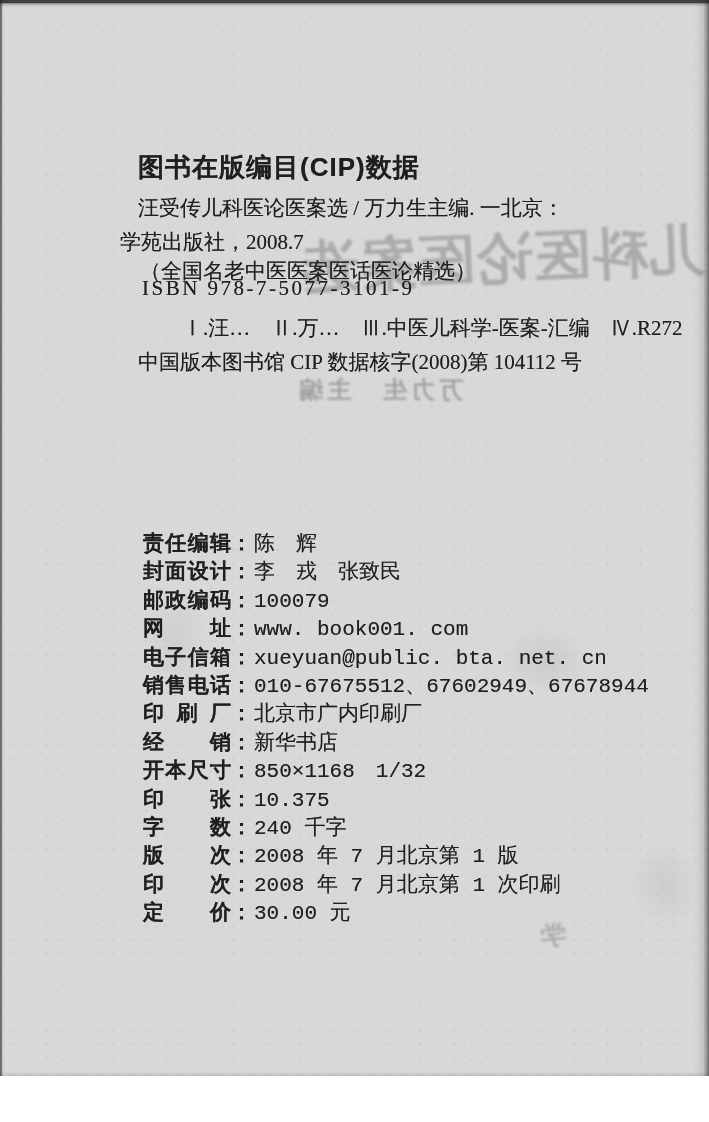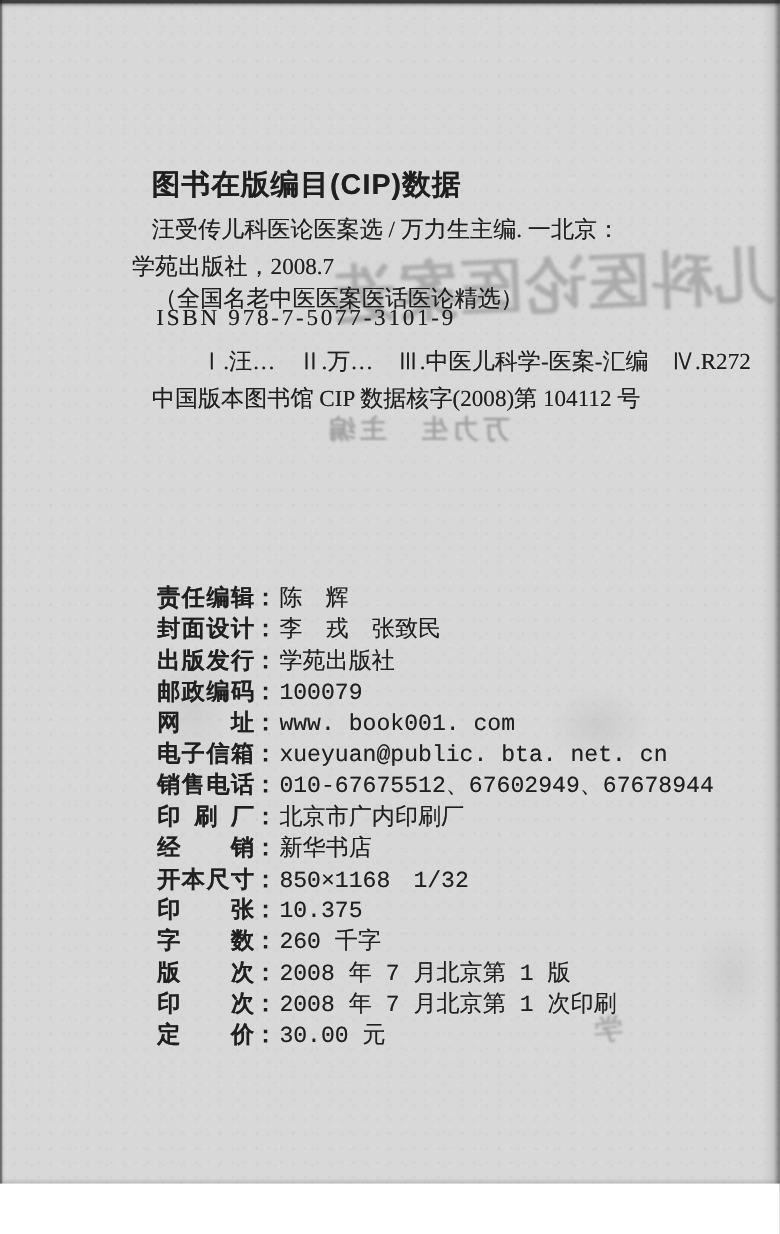--- a/index.html
+++ b/index.html
@@ -124,23 +124,20 @@
 
   <div class="colophon">
   <div class="colophon-row">
     <span class="colophon-label">责任编辑</span><span class="colophon-colon">：</span><span class="colophon-value">陈　辉</span>
   </div>
 
   <div class="colophon-row">
     <span class="colophon-label">封面设计</span><span class="colophon-colon">：</span><span class="colophon-value">李　戎　张致民</span>
   </div>
 
-  <div class="colophon-row">
-    <span class="colophon-label">出版发行</span><span class="colophon-colon">：</span><span class="colophon-value">学苑出版社</span>
-  </div>
 
 
   <div class="colophon-row">
     <span class="colophon-label">邮政编码</span><span class="colophon-colon">：</span><span class="colophon-value">100079</span>
   </div>
 
   <div class="colophon-row">
     <span class="colophon-label">网址</span><span class="colophon-colon">：</span><span class="colophon-value">www. book001. com</span>
   </div>
 
@@ -162,21 +159,21 @@
 
   <div class="colophon-row">
     <span class="colophon-label">开本尺寸</span><span class="colophon-colon">：</span><span class="colophon-value">850×1168　1/32</span>
   </div>
 
   <div class="colophon-row">
     <span class="colophon-label">印张</span><span class="colophon-colon">：</span><span class="colophon-value">10.375</span>
   </div>
 
   <div class="colophon-row">
-    <span class="colophon-label">字数</span><span class="colophon-colon">：</span><span class="colophon-value">260 千字</span>
+    <span class="colophon-label">字数</span><span class="colophon-colon">：</span><span class="colophon-value">240 千字</span>
   </div>
 
   <div class="colophon-row">
     <span class="colophon-label">版次</span><span class="colophon-colon">：</span><span class="colophon-value">2008 年 7 月北京第 1 版</span>
   </div>
 
   <div class="colophon-row">
     <span class="colophon-label">印次</span><span class="colophon-colon">：</span><span class="colophon-value">2008 年 7 月北京第 1 次印刷</span>
   </div>
 

